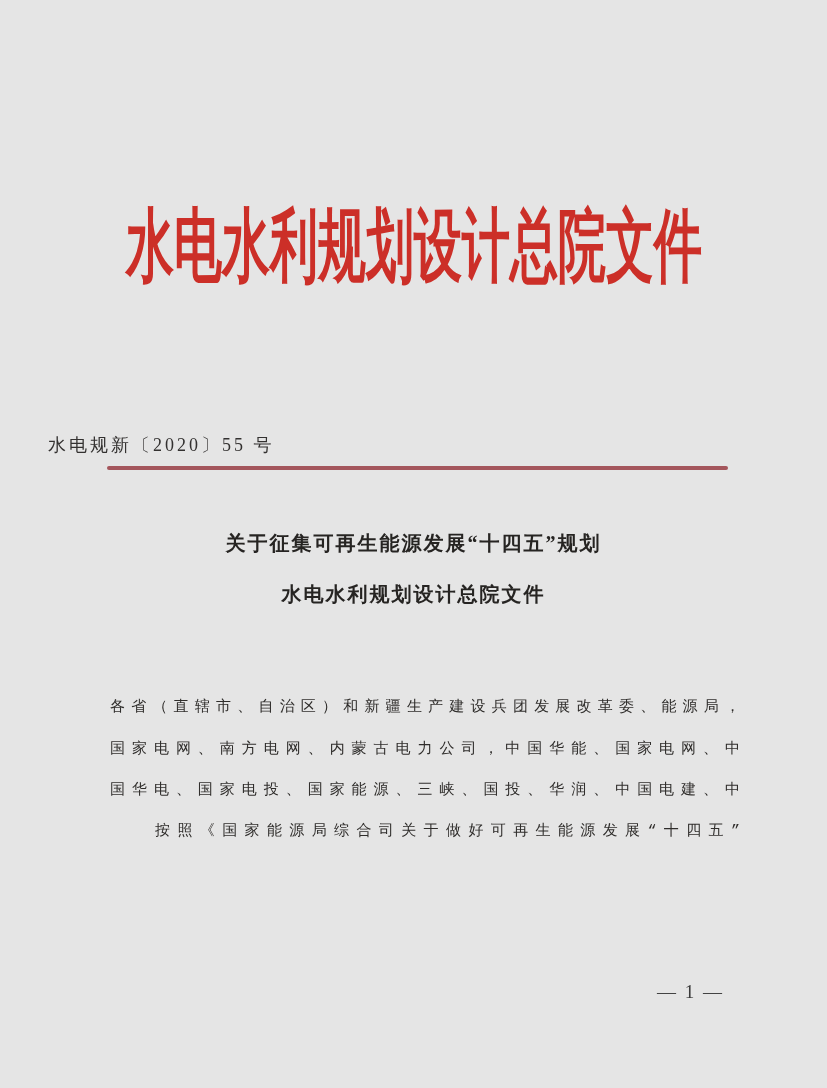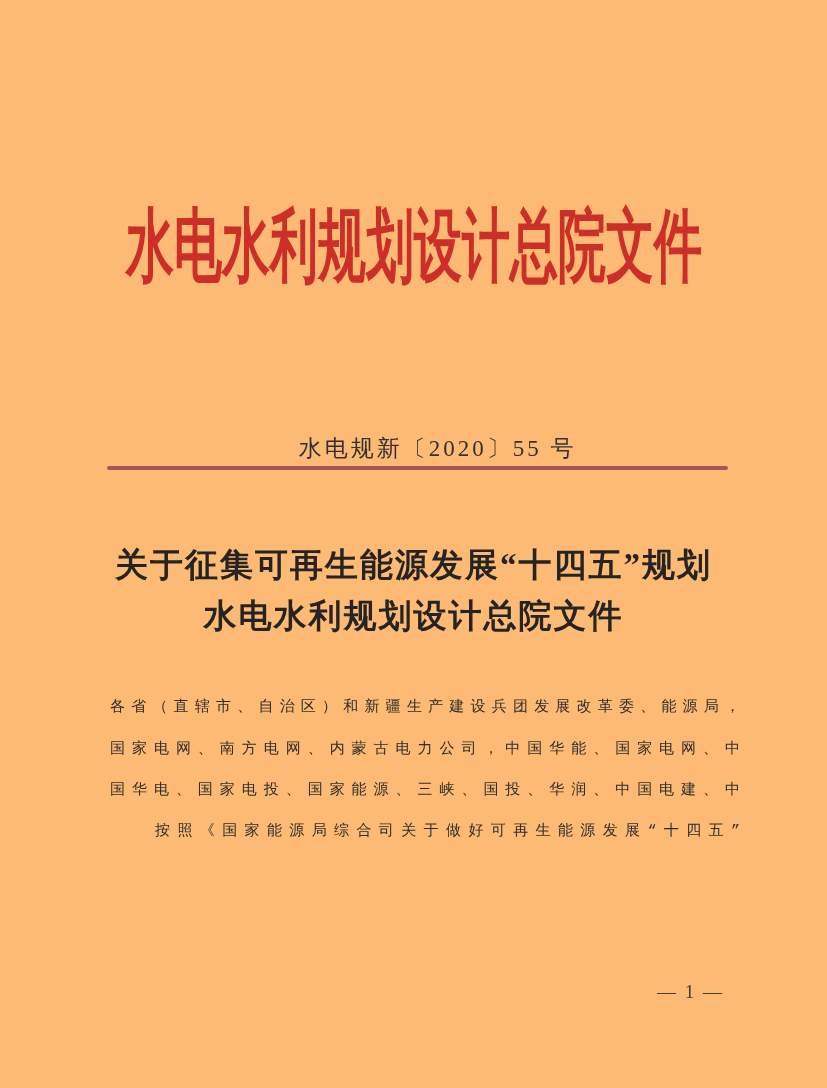--- a/index.html
+++ b/index.html
@@ -7,21 +7,21 @@
     --rule-red: #a4565c;
     --ink: #2f2d2b;
   }
   * { margin: 0; padding: 0; box-sizing: border-box; }
   html, body { background: #ffffff; }
   .page {
     position: relative;
     width: 827px;
     height: 1088px;
     margin: 0 auto;
-    background: #fdba74;
+    background: #e5e5e5;
     overflow: hidden;
     font-family: "Liberation Serif", "DejaVu Serif", serif;
   }
 
   
   .red-header {
     position: absolute;
     top: 202px;
     left: 0;
     right: 0;
@@ -38,46 +38,46 @@
     transform: scaleX(0.60);
     transform-origin: 50% 50%;
   }
 
   
   .doc-number {
     position: absolute;
     top: 433px;
     left: 0;
     width: 100%;
-    text-align: center;
+    text-align: left;
     text-indent: 48px;
-    font-size: 23px;
+    font-size: 18px;
     letter-spacing: 3px;
     color: #333130;
   }
 
   
   .red-rule {
     position: absolute;
     top: 466px;
     left: 107px;
     width: 621px;
     height: 4px;
     background: var(--rule-red);
     border-radius: 2px;
   }
 
   
   .doc-title {
     position: absolute;
-    top: 540px;
+    top: 518px;
     left: 0;
     width: 100%;
     text-align: center;
-    font-size: 33px;
+    font-size: 20px;
     font-weight: 700;
     letter-spacing: 2px;
     line-height: 51px;
     color: #262422;
   }
 
   
   .doc-body {
     position: absolute;
     top: 686px;

